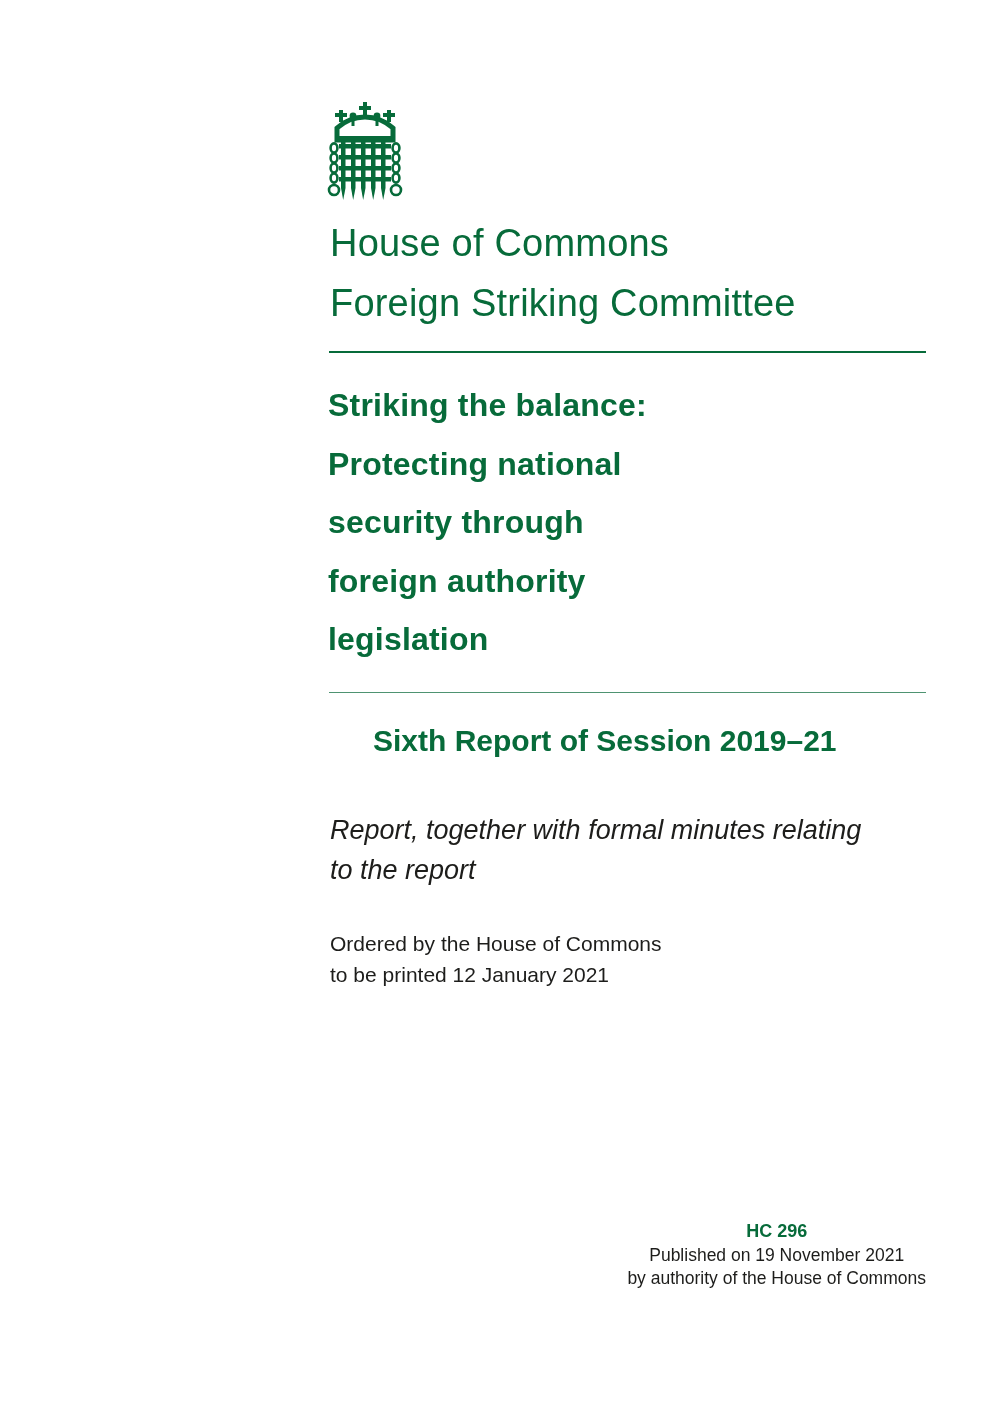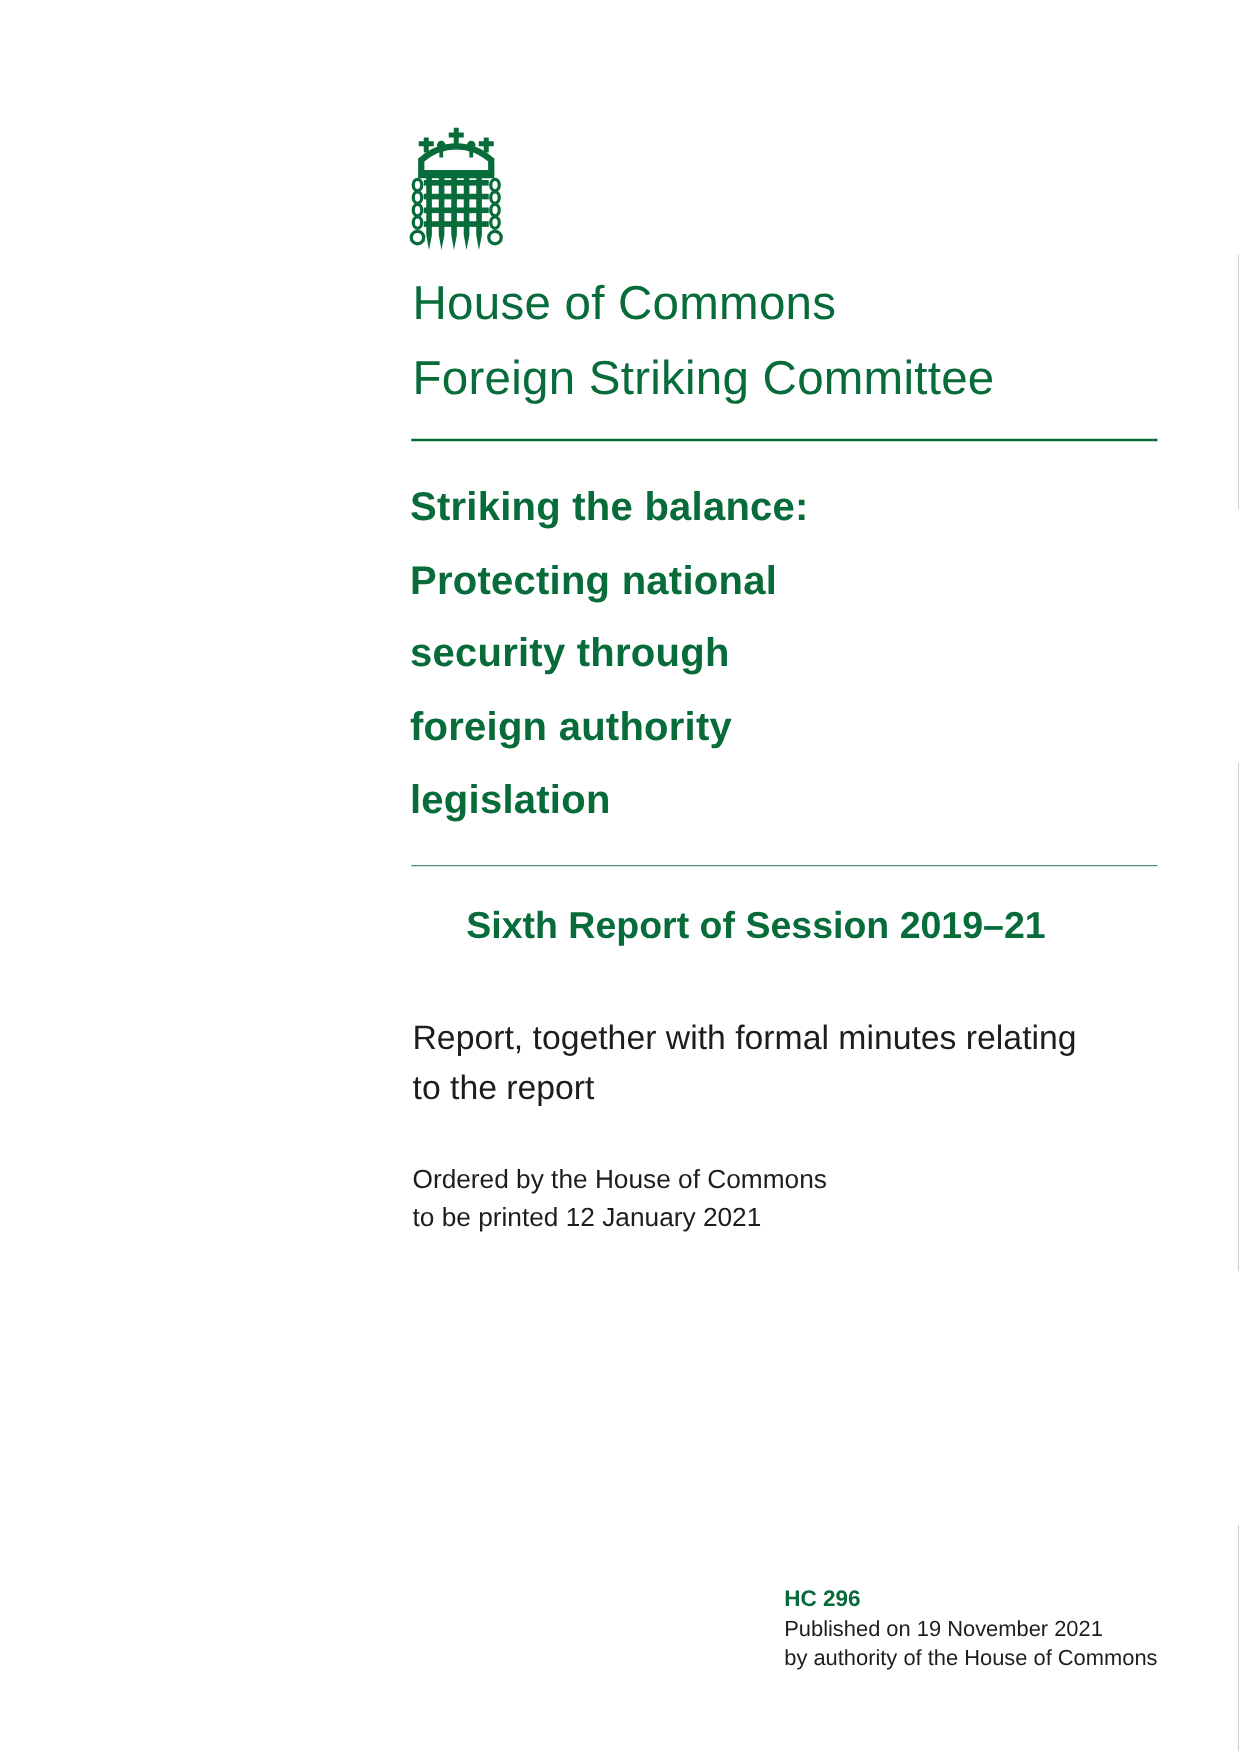--- a/index.html
+++ b/index.html
@@ -35,31 +35,31 @@
     position:absolute;left:328px;top:376px;width:620px;
     font-size:32px;font-weight:bold;color:var(--green);
     line-height:58.5px;letter-spacing:0.2px;
   }
   .session{
     position:absolute;left:329px;top:724px;
     font-size:30px;font-weight:bold;color:var(--green);margin-left:44px;
   }
   .subtitle{
     position:absolute;left:330px;top:810px;width:620px;
-    font-size:27px;color:var(--ink);
+    font-size:27px;font-style:italic;color:var(--ink);
     line-height:40px;
   }
   .ordered{
     position:absolute;left:330px;top:928px;width:620px;
     font-size:21px;color:var(--ink);
     line-height:31px;
   }
   .footer{
-    position:absolute;right:65px;top:1268px;
-    text-align:left;color:var(--ink);
+    position:absolute;right:65px;top:1220px;
+    text-align:center;color:var(--ink);
     font-size:17.5px;line-height:23.5px;
   }
   .footer .hc{font-weight:bold;color:var(--green);font-size:18px;}
 </style>
 </head>
 <body>
 
 <div class="page">
 
   <div class="logo">

